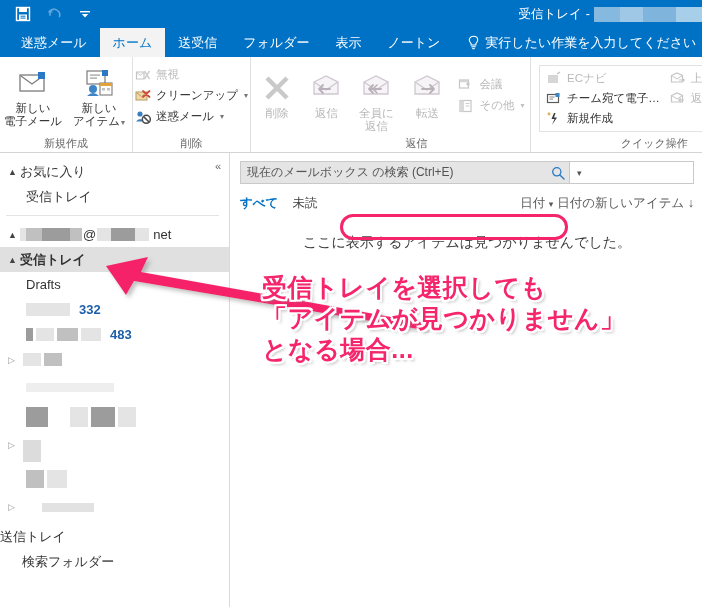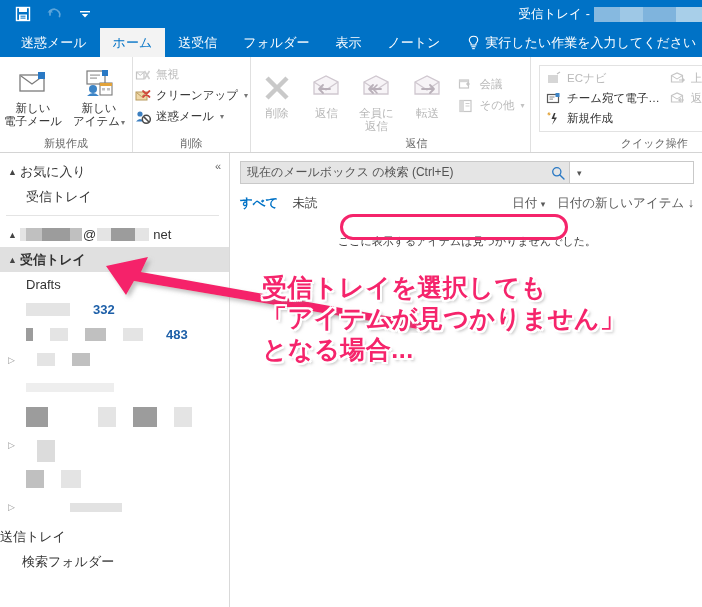--- a/index.html
+++ b/index.html
@@ -118,21 +118,21 @@
   .tri.closed { color: #999; }
   .nav-sep { height: 1px; background: #e4e4e4; margin: 6px 10px 6px 6px; }
   .redact {
     display: inline-block; height: 13px; background: #d8d8d8;
     vertical-align: middle;
   }
   .redact.dark { background: #9c9c9c; }
   .redact.mid { background: #c0c0c0; }
   .redact.light { background: #e4e4e4; }
   .count { color: #1d5fa8; font-weight: bold; font-size: 13px; margin-left: 6px; }
-  .blockrow { display: flex; align-items: center; height: 25px; padding-left: 8px; gap: 17px; }
+  .blockrow { display: flex; align-items: center; height: 25px; padding-left: 8px; gap: 3px; }
 
   
   .listpane { flex: 1; background: #ffffff; padding: 8px 8px 0 10px; }
   .searchrow { display: flex; align-items: stretch; height: 23px; }
   .searchbox {
     flex: 1; border: 1px solid #c9c9c9; display: flex; align-items: center;
     padding: 0 4px 0 6px; background: #e5e5e5;
   }
   .searchbox .ph { flex: 1; font-size: 12px; color: #545454; white-space: nowrap; }
   .mag { width: 14px; height: 14px; flex: 0 0 14px; }
@@ -141,24 +141,24 @@
     display: flex; align-items: center; justify-content: space-between;
     padding: 0 5px 0 7px; font-size: 12px; color: #333; background: #fff;
     white-space: nowrap;
   }
   .filterrow {
     display: flex; align-items: center; height: 26px; margin-top: 6px;
     font-size: 12.5px;
   }
   .fl-all { color: #0072C6; font-weight: bold; cursor: default; }
   .fl-unread { color: #3d3d3d; margin-left: 14px; cursor: default; }
-  .fl-right { margin-left: auto; display: flex; align-items: center; gap: 12px; color: #5a5a5a; }
+  .fl-right { margin-left: auto; display: flex; align-items: center; gap: 4px; color: #5a5a5a; }
   .fl-right span { white-space: nowrap; cursor: default; }
   .emptymsg {
-    margin-top: 18px; text-align: center; font-size: 11px; color: #3c3c3c;
+    margin-top: 18px; text-align: center; font-size: 14px; color: #3c3c3c;
   }
 
   
   .overlay { position: absolute; inset: 0; pointer-events: none; }
   .hl-box {
     position: absolute; left: 340px; top: 214px; width: 228px; height: 26px;
     border: 3.5px solid #F5246B; border-radius: 14px;
   }
   .anno-text {
     position: absolute; left: 262px; top: 272px;

